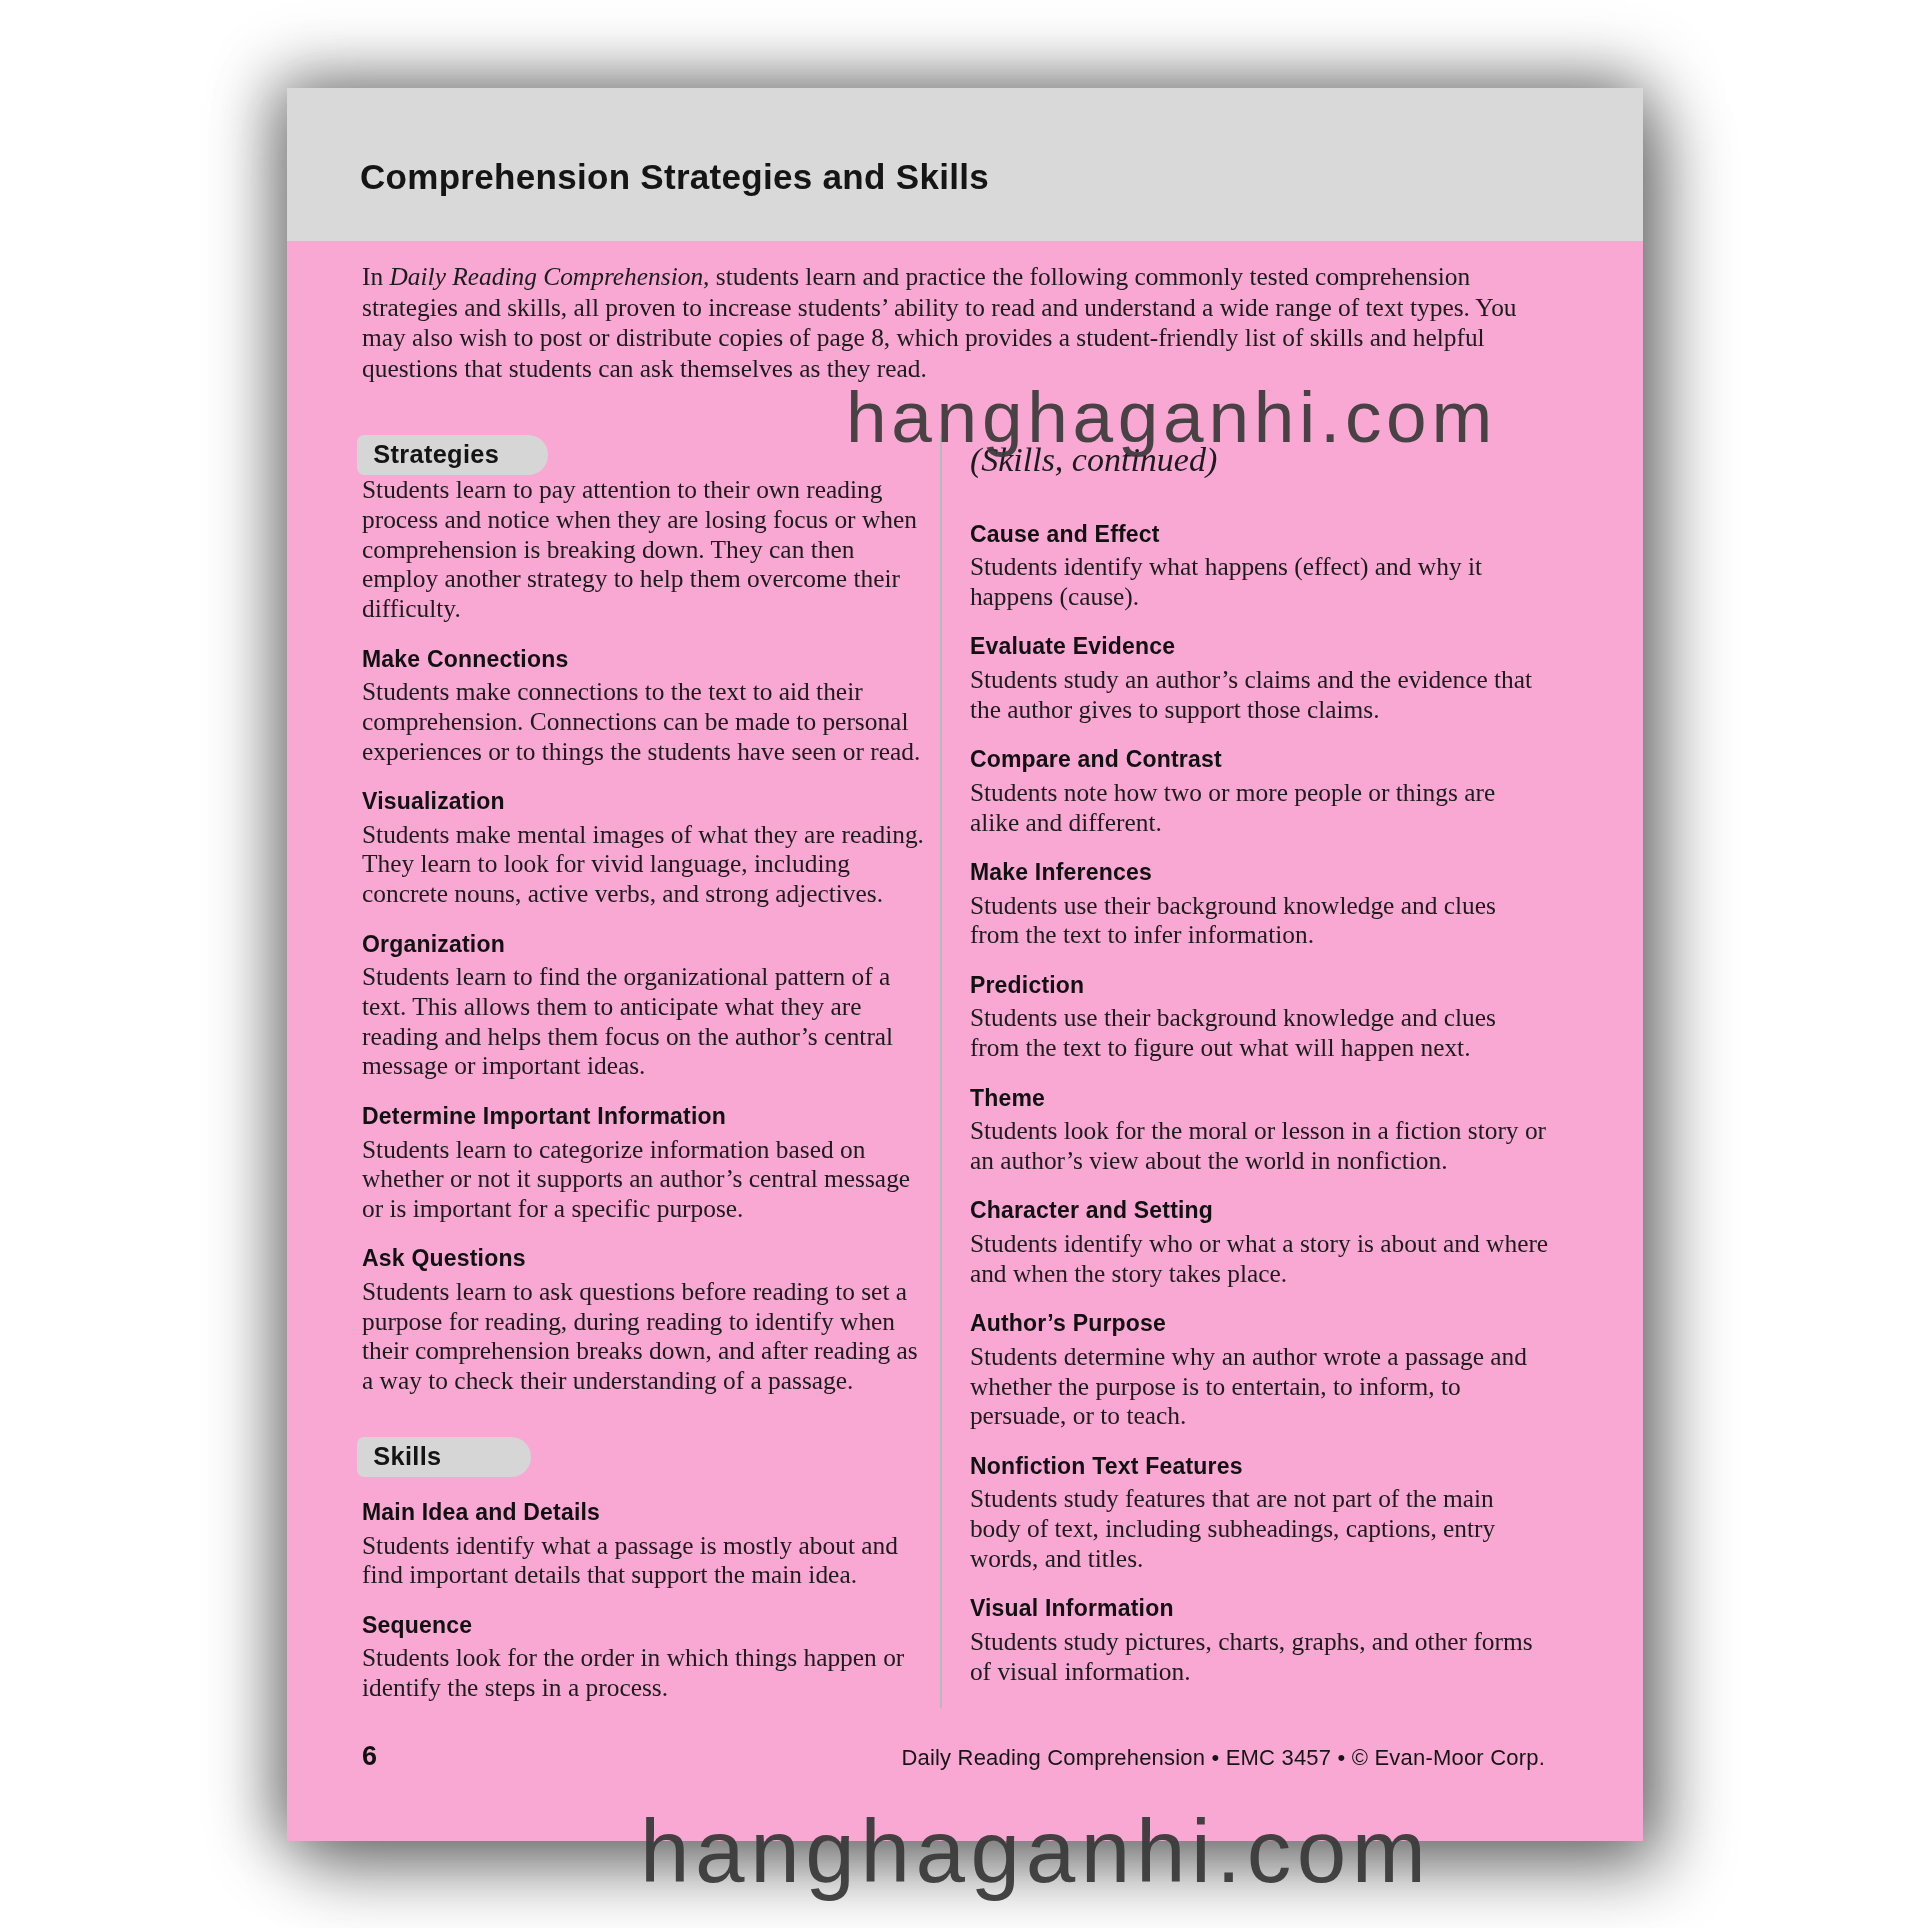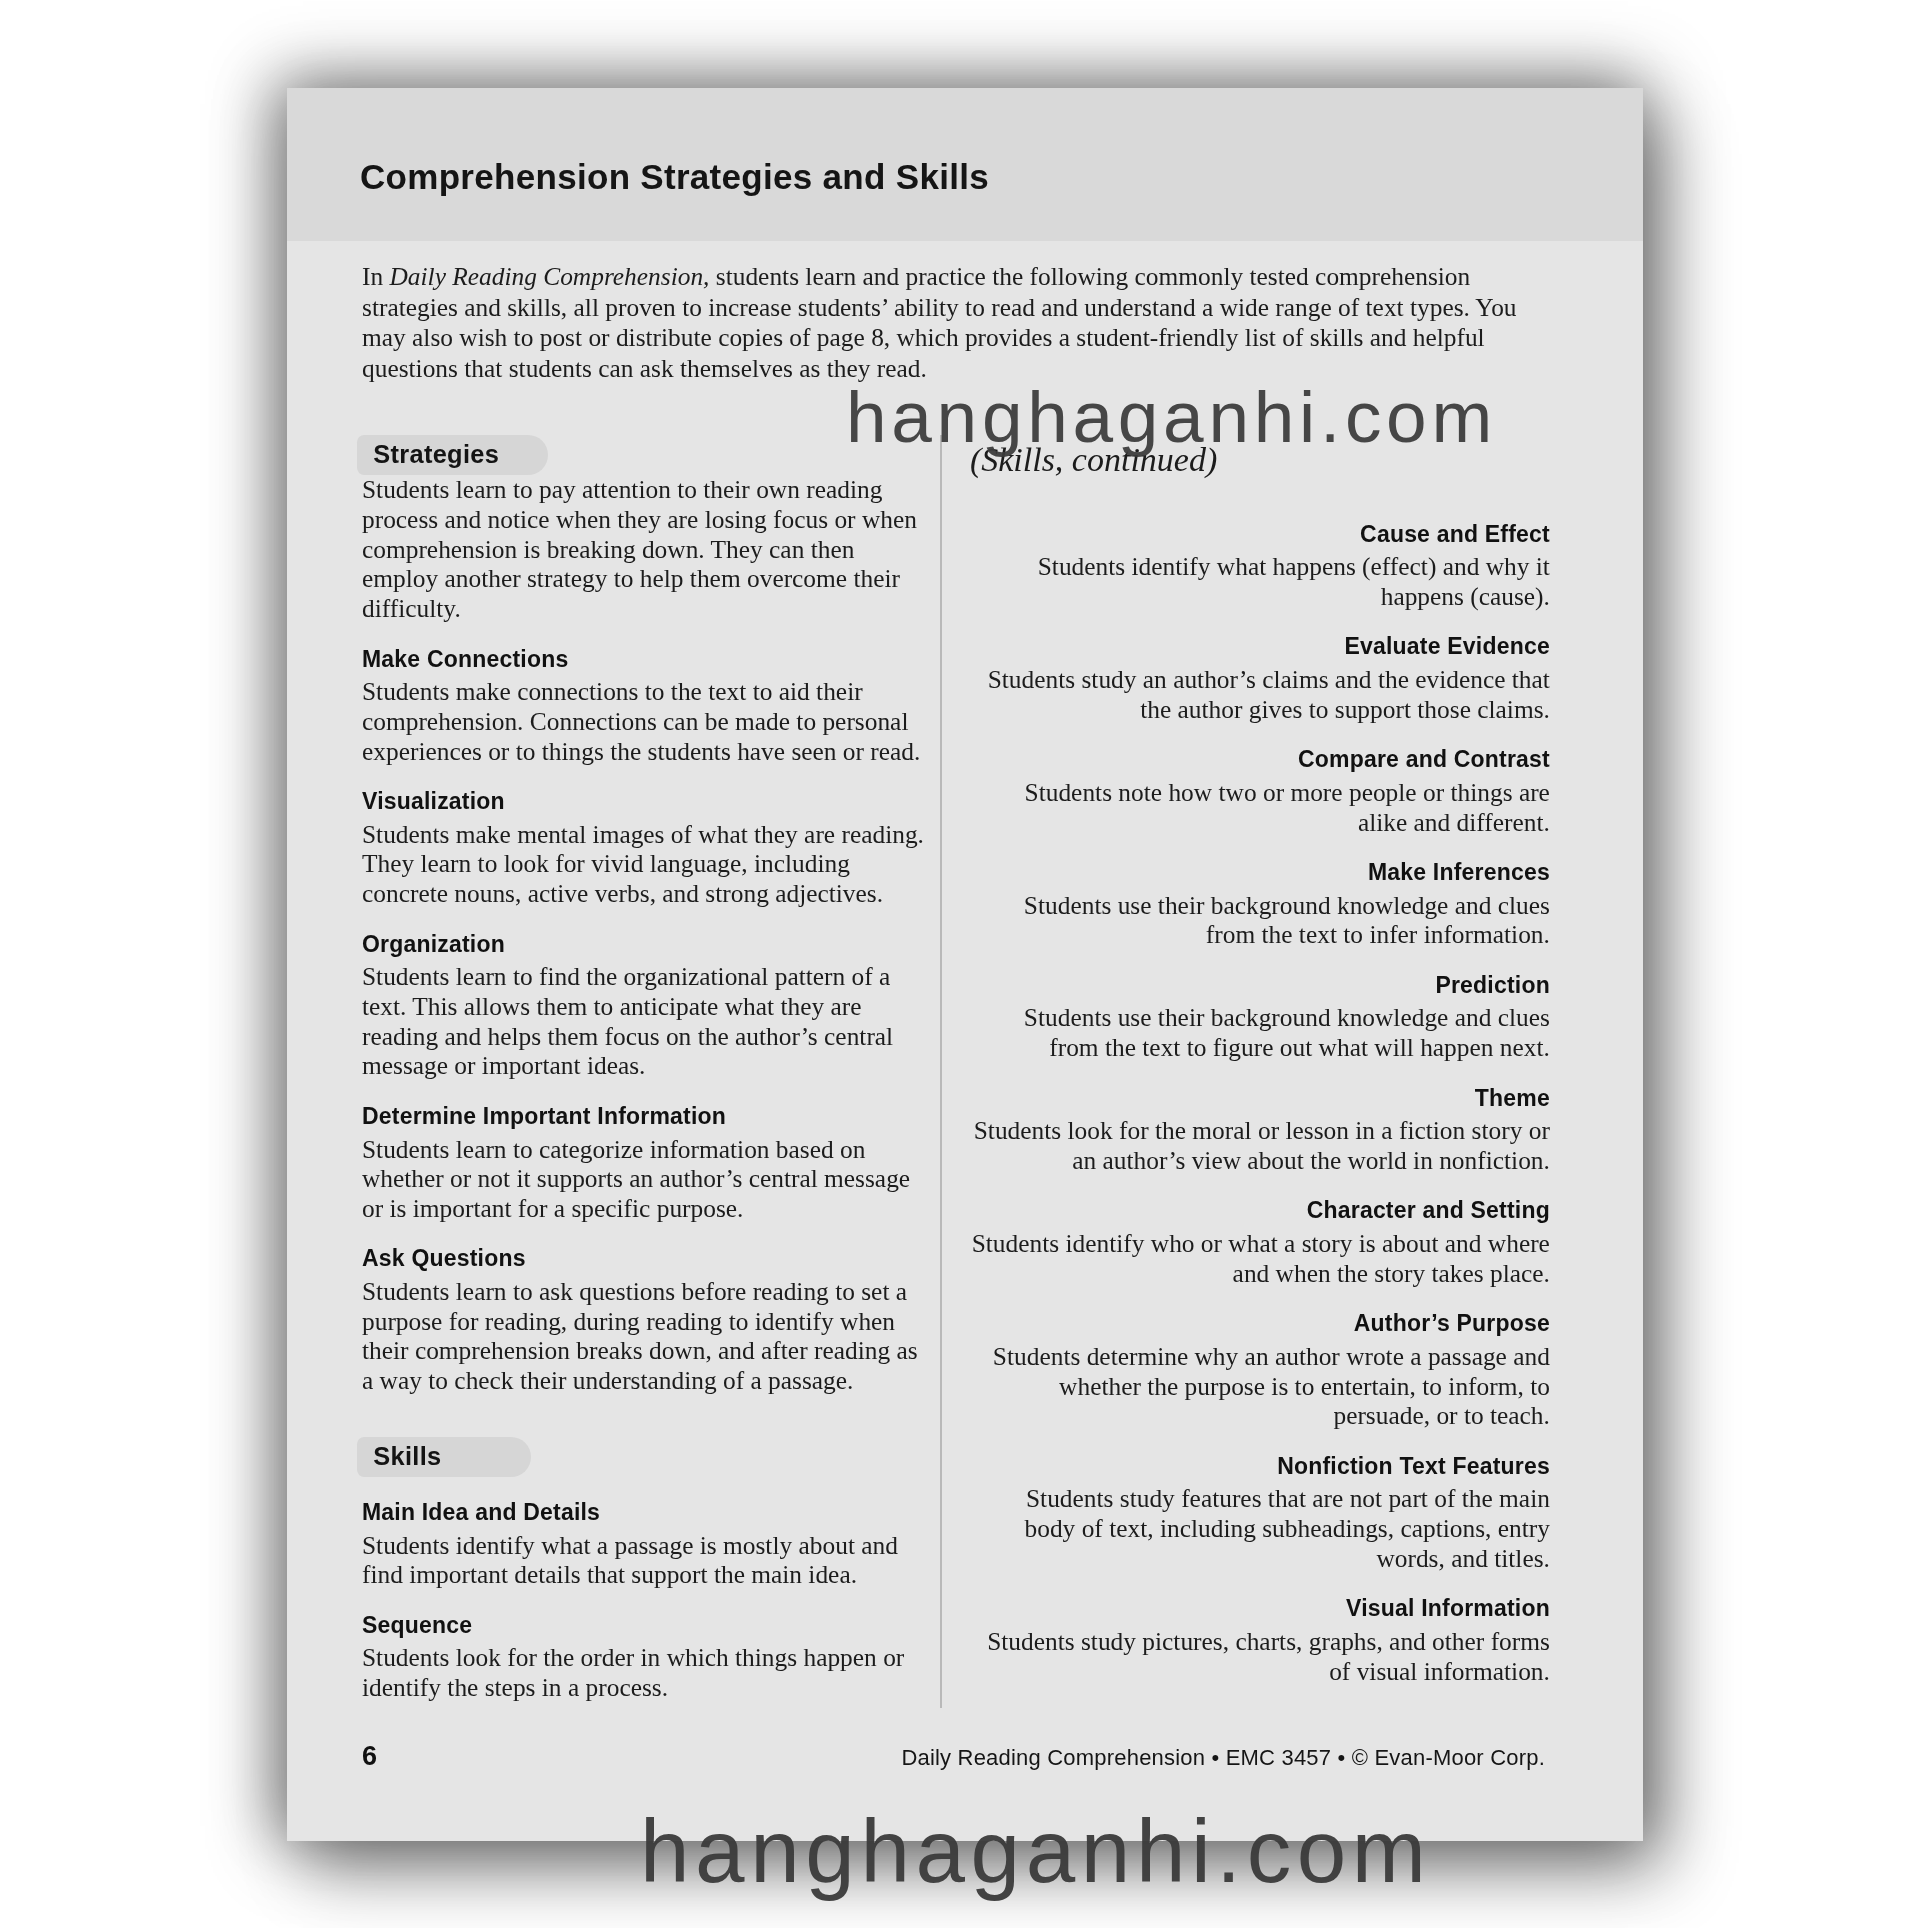--- a/index.html
+++ b/index.html
@@ -3,21 +3,21 @@
 <meta charset="utf-8">
 <style>
   html,body{margin:0;padding:0;}
   body{
     width:1928px;height:1928px;position:relative;overflow:hidden;
     background:#ffffff;
     font-family:"Liberation Sans",sans-serif;
   }
   .page{
     position:absolute;left:287px;top:88px;width:1356px;height:1753px;
-    background:#e5e5e5;
+    background:#f9a8d4;
     box-shadow:0 0 66px 7.5px rgba(0,0,0,0.42), -19px -9.4px 56px rgba(0,0,0,0.18), 23.5px 33px 66px rgba(0,0,0,0.30);
   }
   .banner{
     position:absolute;left:0;top:0;width:100%;height:153px;
     background:#d9d9d9;
     display:flex;align-items:center;box-sizing:border-box;
     padding:24.5px 0 0 73px;
   }
   .banner h1{
     margin:0;font-size:35px;font-weight:bold;color:#151515;letter-spacing:0.3px;
@@ -48,21 +48,21 @@
   }
   .badge.skills-badge{margin-top:41px;padding-right:90px;}
   .section h3{
     margin:21.7px 0 4.7px 0;font-size:23px;font-weight:bold;color:#111111;
     font-family:"Liberation Sans",sans-serif;letter-spacing:0.2px;
   }
   .section p{
     margin:0;font-family:"Liberation Serif",serif;
     font-size:25.4px;line-height:1.17;color:#1c1c1c;
   }
-  .first-gap{margin-top:42px;text-align:right;}
+  .first-gap{margin-top:42px;}
   .continued{
     margin:5.6px 0 0 0;font-family:"Liberation Serif",serif;font-style:italic;
     font-size:34px;color:#1c1c1c;
   }
   .footer{
     position:absolute;left:75px;top:1653px;width:1183px;
     display:flex;justify-content:space-between;align-items:baseline;
   }
   .footer .pagenum{font-size:27px;font-weight:bold;color:#111;}
   .footer .credit{font-size:22px;color:#151515;letter-spacing:0.2px;}

